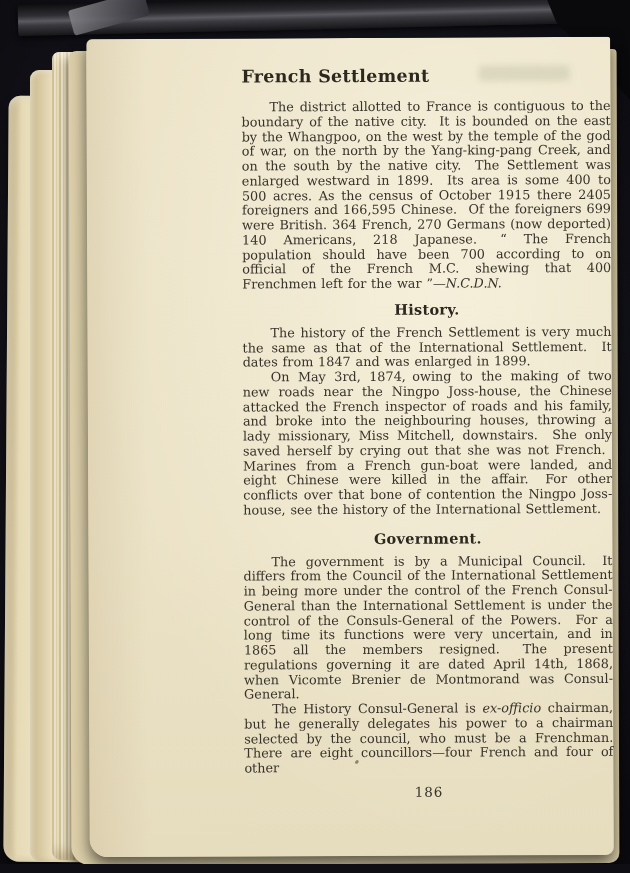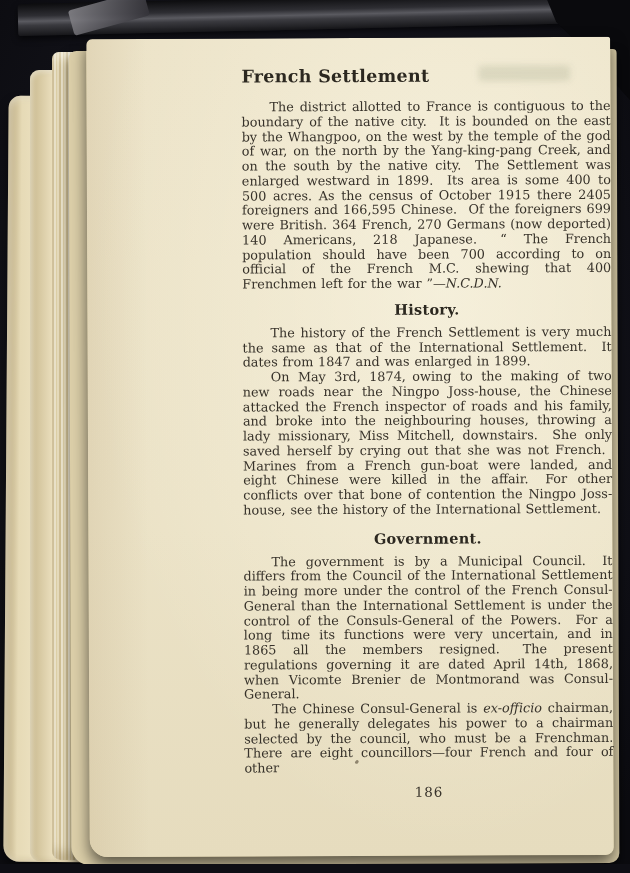--- a/index.html
+++ b/index.html
@@ -127,19 +127,19 @@
       <p class="para"><span>The district allotted to France is contiguous to the boundary of the native city.  It is bounded on the east by the Whangpoo, on the west by the temple of the god of war, on the north by the Yang-king-pang Creek, and on the south by the native city.  The Settlement was enlarged westward in 1899.  Its area is some 400 to 500 acres. As the census of October 1915 there 2405 foreigners and 166,595 Chinese.  Of the foreigners 699 were British. 364 French, 270 Germans (now deported) 140 Americans, 218 Japanese.  “ The French population should have been 700 according to on official of the French M.C. shewing that 400 Frenchmen left for the war ”—</span><span class="it">N.C.D.N.</span></p>
 
       <h2 class="sect">History.</h2>
 
       <p class="para">The history of the French Settlement is very much the same as that of the International Settlement.  It dates from 1847 and was enlarged in 1899.</p>
       <p class="para">On May 3rd, 1874, owing to the making of two new roads near the Ningpo Joss-house, the Chinese attacked the French inspector of roads and his family, and broke into the neighbouring houses, throwing a lady missionary, Miss Mitchell, downstairs.  She only saved herself by crying out that she was not French.  Marines from a French gun-boat were landed, and eight Chinese were killed in the affair.  For other conflicts over that bone of contention the Ningpo Joss-house, see the history of the International Settlement.</p>
 
       <h2 class="sect gov">Government.</h2>
 
       <p class="para">The government is by a Municipal Council.  It differs from the Council of the International Settlement in being more under the control of the French Consul-General than the International Settlement is under the control of the Consuls-General of the Powers.  For a long time its functions were very uncertain, and in 1865 all the members resigned.  The present regulations governing it are dated April 14th, 1868, when Vicomte Brenier de Montmorand was Consul-General.</p>
-      <p class="para"><span>The Chinese Consul-General is </span><span class="it">ex-officio</span><span> chairman, but he generally delegates his power to a chairman selected by the council, who must be a Frenchman. There are eight councillors—four French and four of other</span></p>
+      <p class="para"><span>The History Consul-General is </span><span class="it">ex-officio</span><span> chairman, but he generally delegates his power to a chairman selected by the council, who must be a Frenchman. There are eight councillors—four French and four of other</span></p>
 
       <p class="para pagenum">186</p>
     </div>
   </div>
 
 </div>
 
 </body></html>

